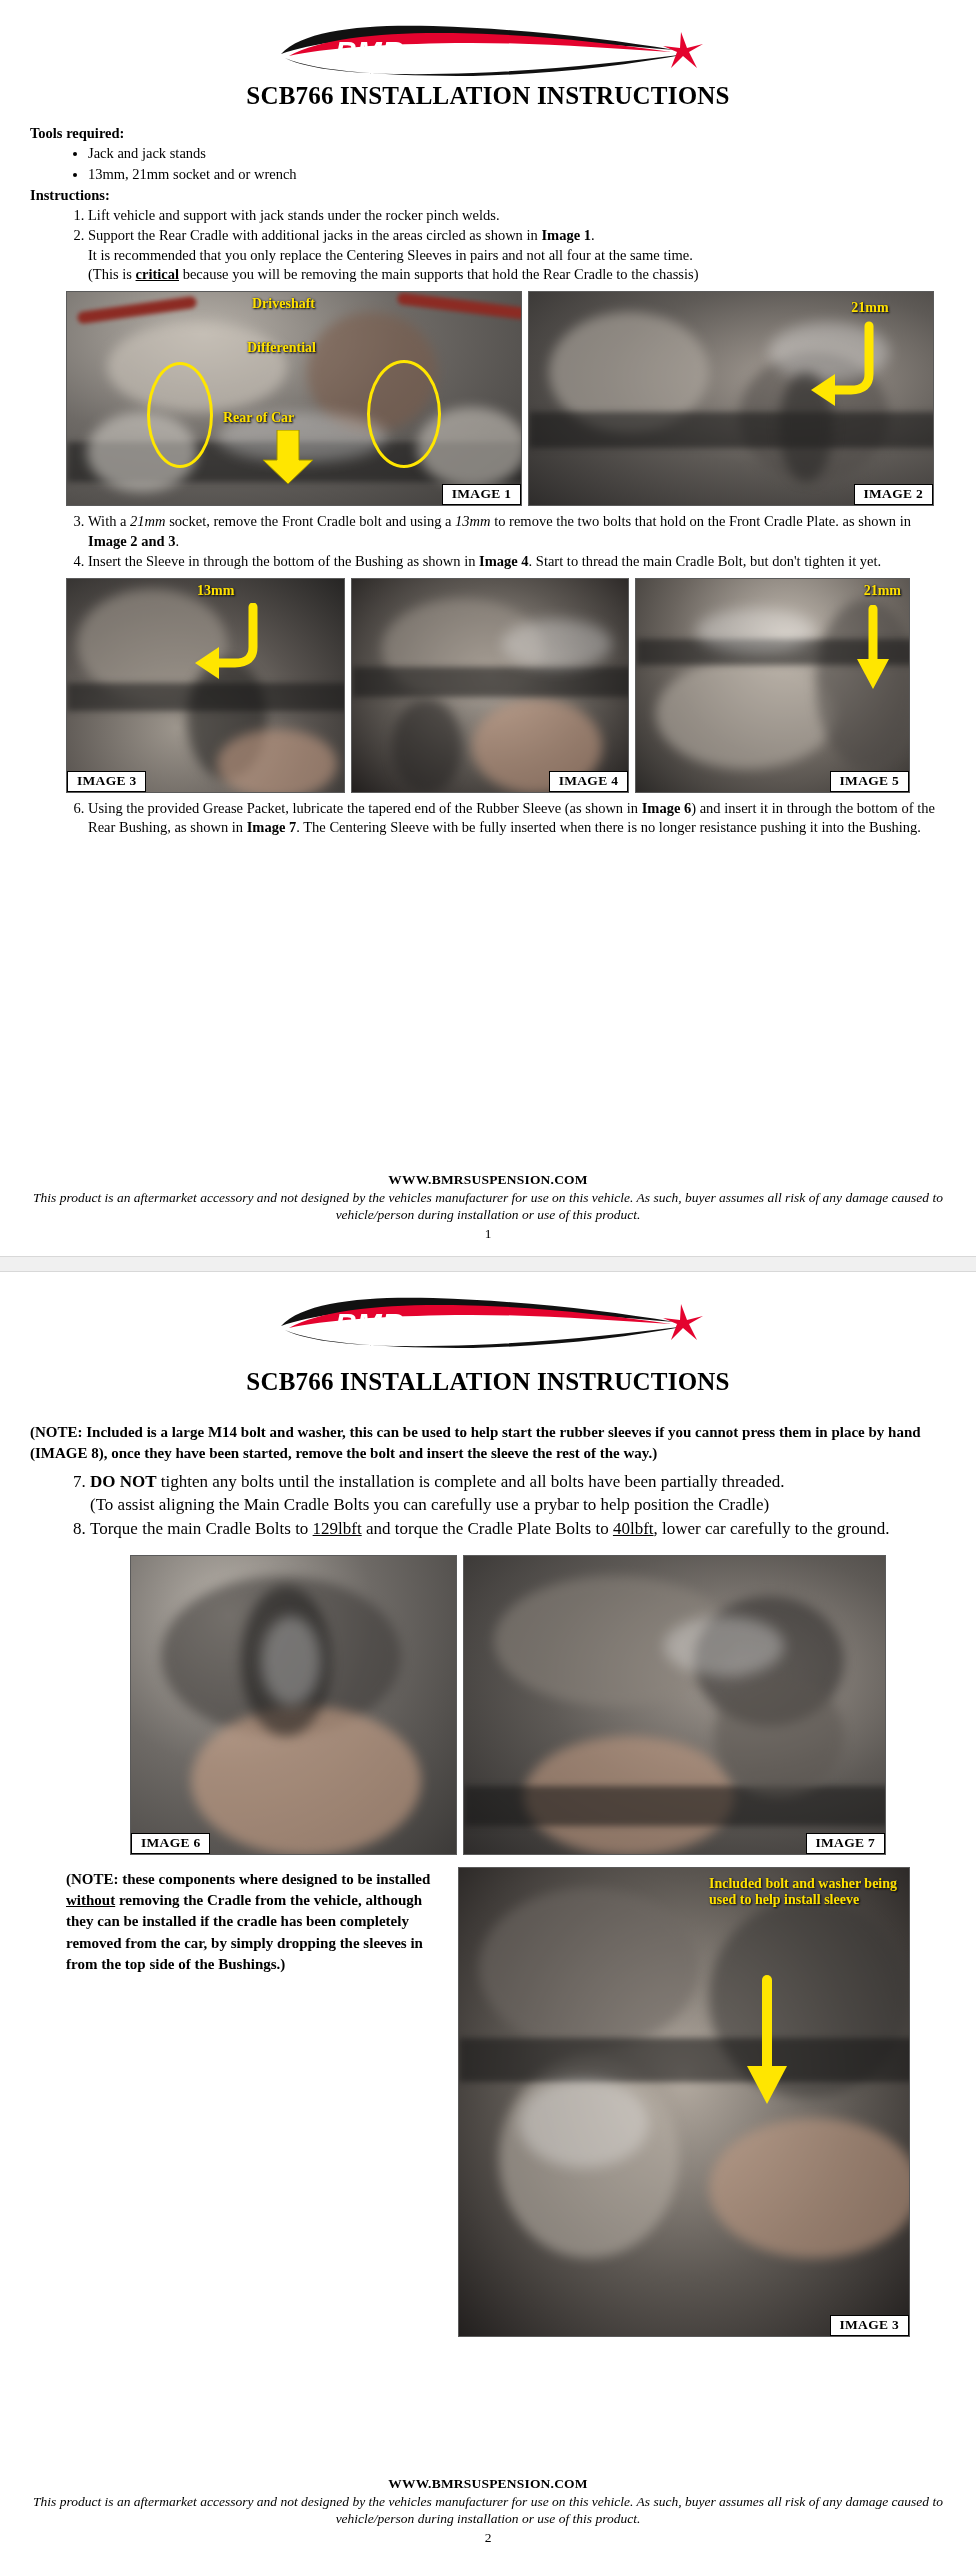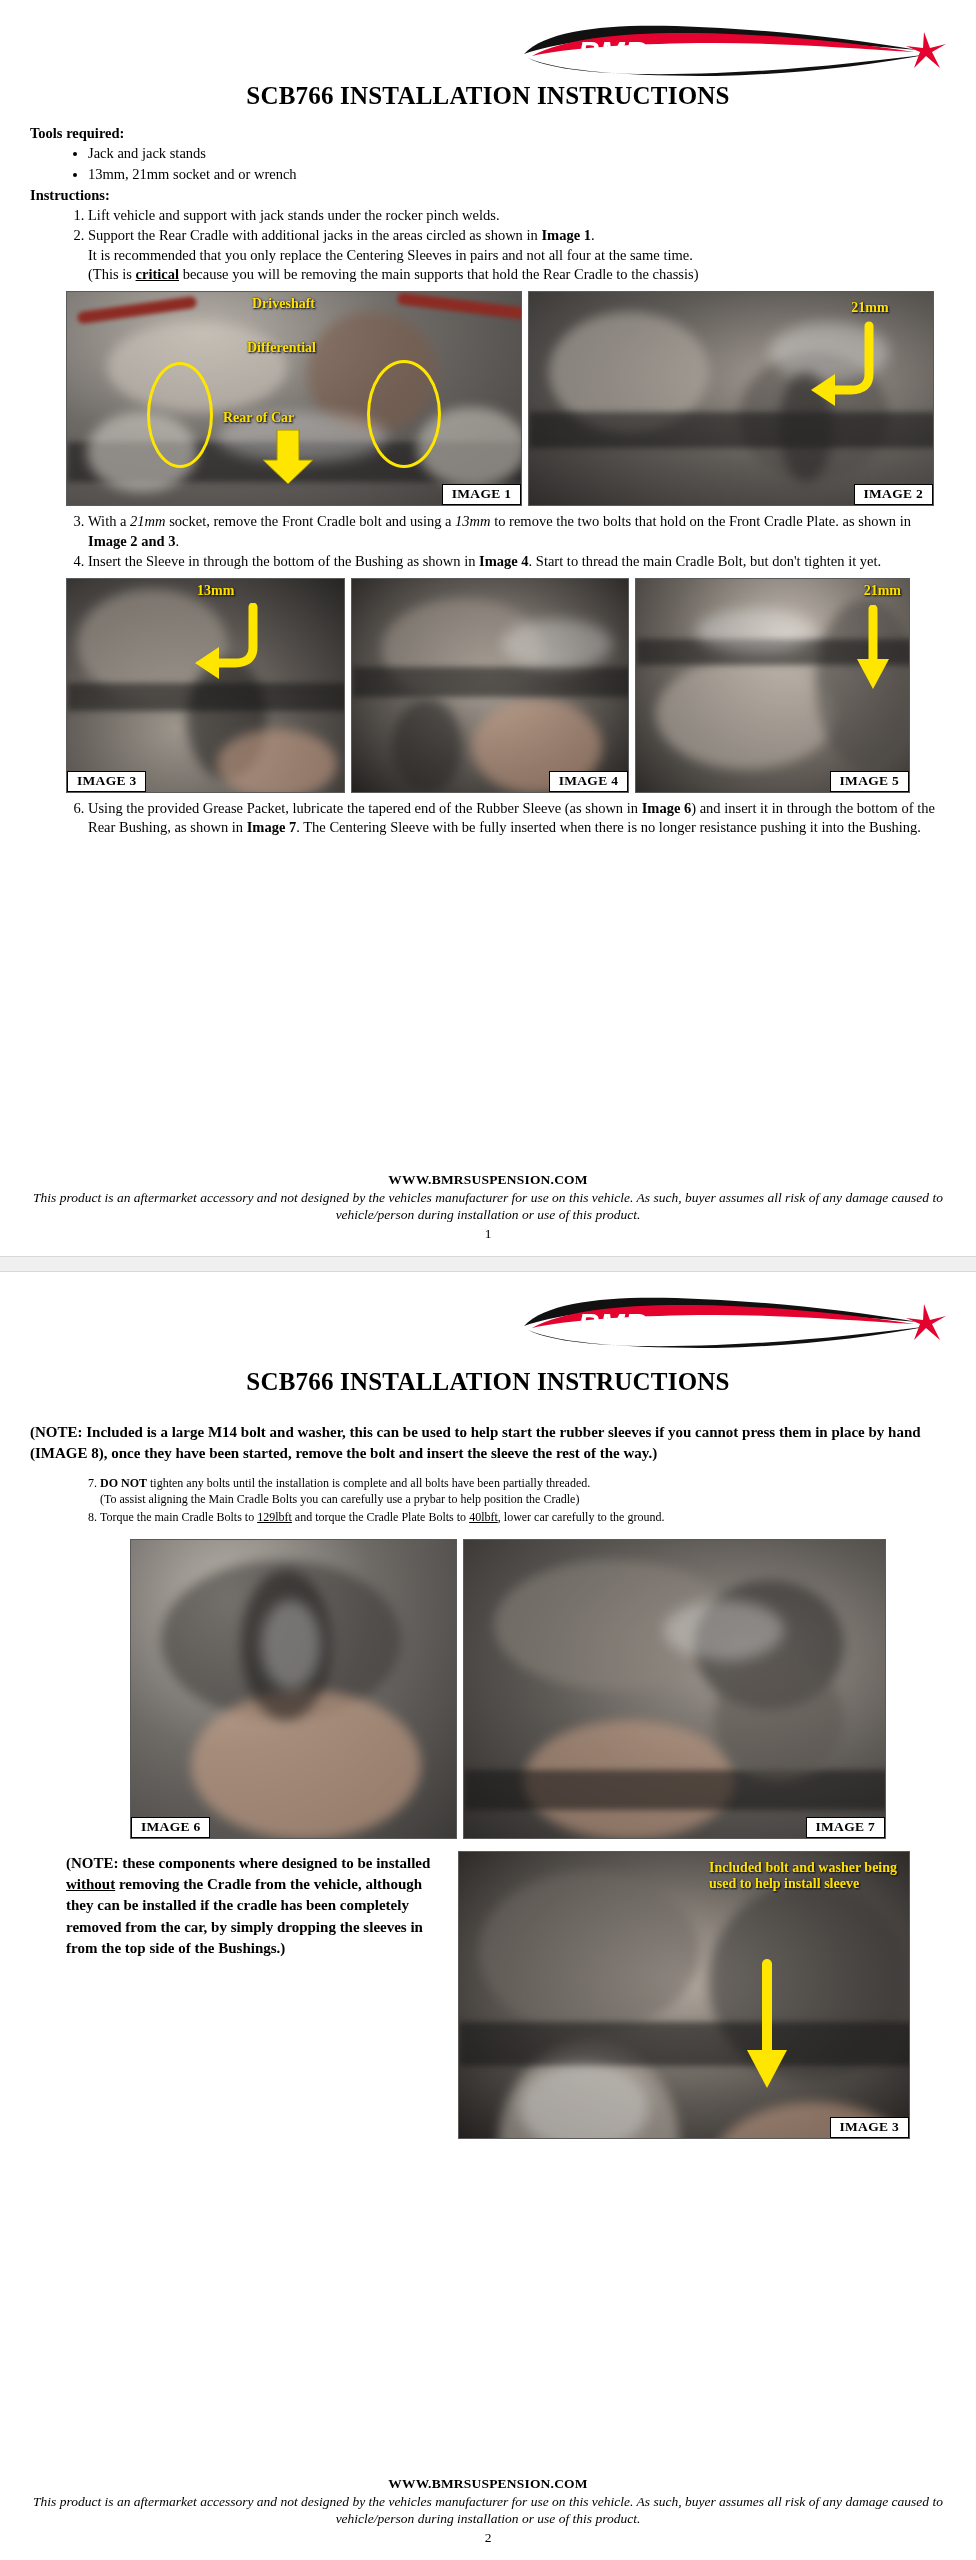--- a/index.html
+++ b/index.html
@@ -23,21 +23,21 @@
     height: 16px;
     background: #f0f0f0;
     margin: 0 auto;
     border-top: 1px solid #d8d8d8;
     border-bottom: 1px solid #d8d8d8;
   }
 
   
   .logo-wrap {
     display: flex;
-    justify-content: flex-end;
+    justify-content: center;
     align-items: center;
     height: 56px;
   }
   .logo {
     position: relative;
     width: 430px;
     height: 52px;
   }
   .logo svg { display: block; }
 
@@ -194,23 +194,23 @@
   }
 
   
   .note-block {
     font-weight: bold;
     font-size: 15px;
     line-height: 1.38;
     margin: 0 0 8px 0;
   }
   ol.steps2 {
-    margin: 12px;
+    margin: 2px;
     padding-left: 58px;
-    font-size: 12px;
+    font-size: 17px;
     line-height: 1.34;
   }
   ol.steps2 > li { margin-bottom: 1px; }
   .two-col {
     display: flex;
     gap: 24px;
     margin-top: 12px;
     padding: 0 36px 0 36px;
   }
   .txtcol {
@@ -426,21 +426,21 @@
       <div class="hi" style="left:200px;top:60px;width:120px;height:60px;"></div>
       <div class="cap">IMAGE 7</div>
     </div>
   </div>
 
   <div class="two-col">
     <div class="txtcol">
       <span>(NOTE: these components where designed to be installed </span><span class="uline">without</span><span> removing the Cradle from the vehicle, although they can be installed if the cradle has been completely removed from the car, by simply dropping the sleeves in from the top side of the Bushings.)</span>
     </div>
 
-    <div class="photo ph-d" style="width:480px;height:288px;">
+    <div class="photo ph-d" style="width:480px;height:470px;">
       <div class="blob" style="left:20px;top:20px;width:220px;height:160px;background:#6e6863;"></div>
       <div class="blob" style="left:250px;top:30px;width:200px;height:200px;background:#3a3836;"></div>
       <div class="blob" style="left:40px;top:190px;width:180px;height:200px;background:#b9b1a7;"></div>
       <div class="blob" style="left:250px;top:250px;width:210px;height:140px;background:#c49d84;"></div>
       <div class="bar" style="left:0;top:170px;width:480px;height:44px;"></div>
       <div class="hi" style="left:60px;top:210px;width:130px;height:90px;"></div>
       <div class="ann" style="right:10px;top:8px;width:190px;text-align:left;">Included bolt and washer being used to help install sleeve</div>
       <svg width="70" height="140" style="position:absolute;right:108px;top:106px;">
         <path d="M36 6 L36 96" fill="none" stroke="#ffe600" stroke-width="10" stroke-linecap="round"></path>
         <polygon points="16,92 56,92 36,130" fill="#ffe600"></polygon>

